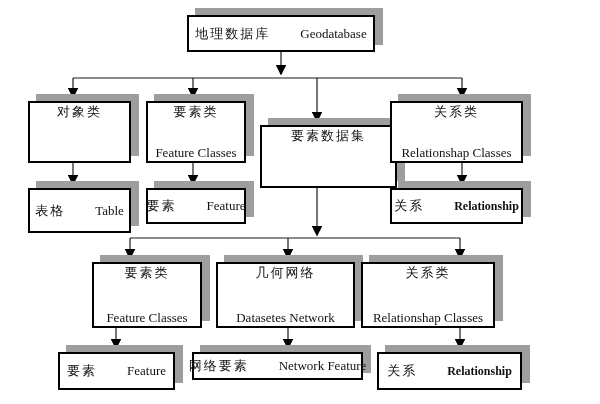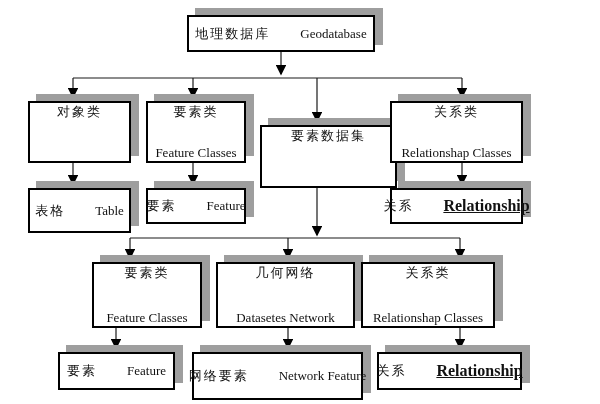--- a/index.html
+++ b/index.html
@@ -16,21 +16,21 @@
     border:2px solid #000000;
     box-shadow:8px -7px 0 0 #9e9e9e;
     display:flex;align-items:center;justify-content:center;
     box-sizing:border-box;
     color:#111;
   }
   .node.two-line{flex-direction:column;gap:24px;justify-content:space-between;}
   .node.one-line{flex-direction:row;gap:30px;}
   .zh{font-size:13px;letter-spacing:2px;white-space:nowrap;}
   .en{font-size:13px;white-space:nowrap;}
-  .node.emph .en{font-weight:bold;font-size:16px;text-decoration:underline;}
+  .node.emph .en{font-weight:bold;font-size:12px;}
   .node.emph .zh{font-weight:normal;}
 </style>
 </head>
 <body>
 
 <div id="canvas">
 
   <svg class="connectors" viewBox="0 0 600 404" xmlns="http://www.w3.org/2000/svg">
     <defs>
       <marker id="arrow" viewBox="0 0 10 10" refX="8.5" refY="5" markerWidth="9" markerHeight="9" orient="auto-start-reverse">
@@ -115,21 +115,21 @@
   <div class="node two-line" style="left:361px;top:262px;width:134px;height:66px">
     <span class="zh">关系类</span>
     <span class="en">Relationshap Classes</span>
   </div>
 
   <div class="node one-line" style="left:58px;top:352px;width:117px;height:38px">
     <span class="zh">要素</span>
     <span class="en">Feature</span>
   </div>
 
-  <div class="node one-line" style="left:192px;top:352px;width:171px;height:48px">
+  <div class="node one-line" style="left:192px;top:352px;width:171px;height:28px">
     <span class="zh">网络要素</span>
     <span class="en">Network Feature</span>
   </div>
 
   <div class="node one-line emph" style="left:377px;top:352px;width:145px;height:38px">
     <span class="zh">关系</span>
     <span class="en">Relationship</span>
   </div>
 
 </div>

